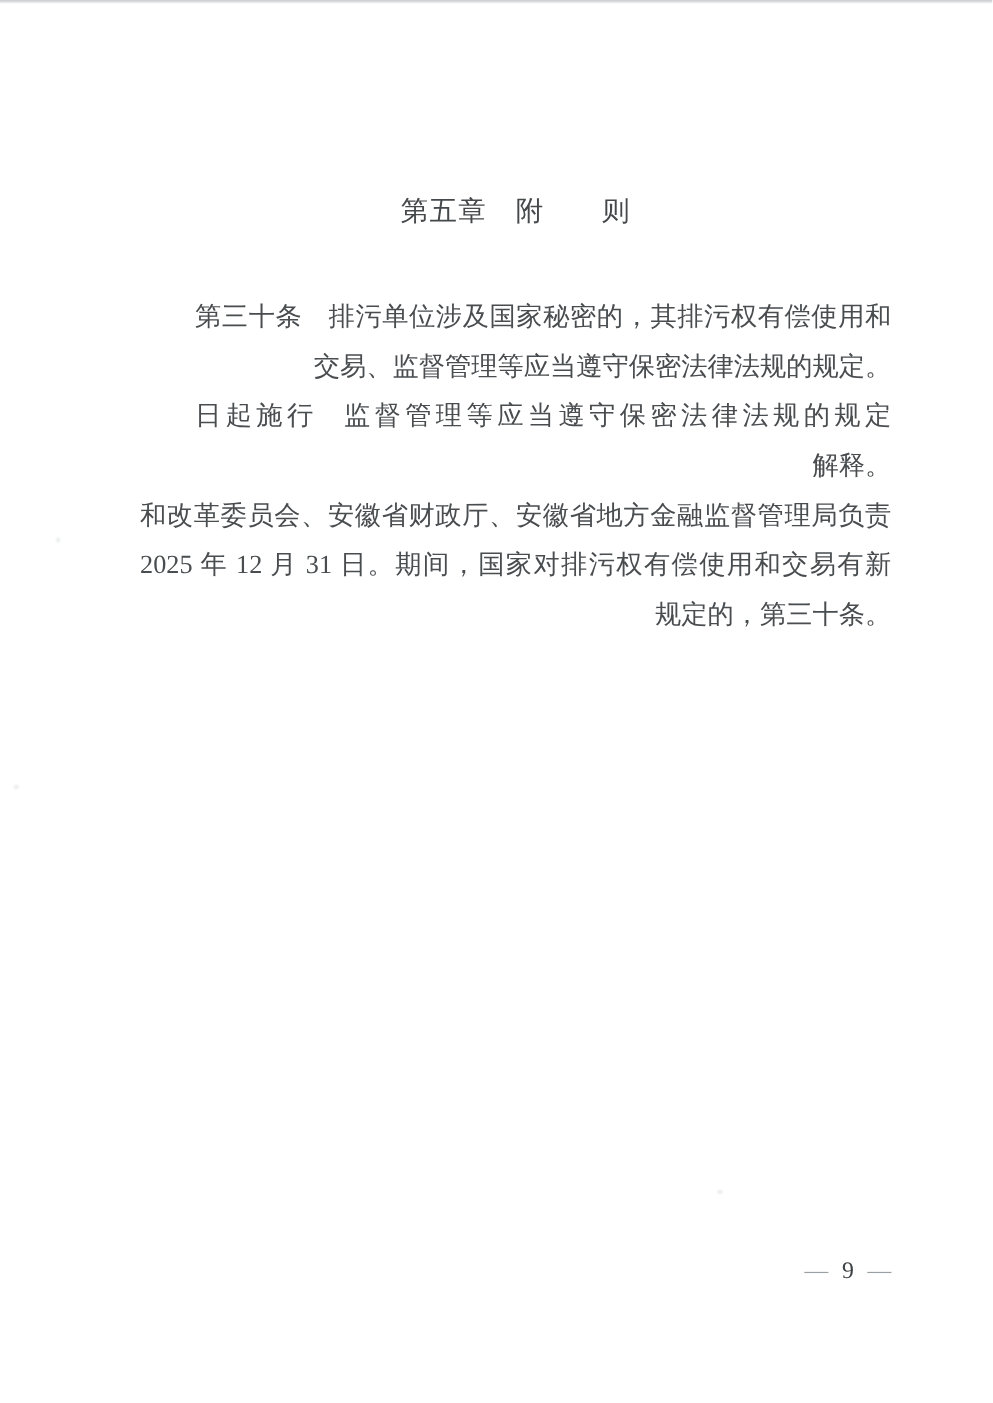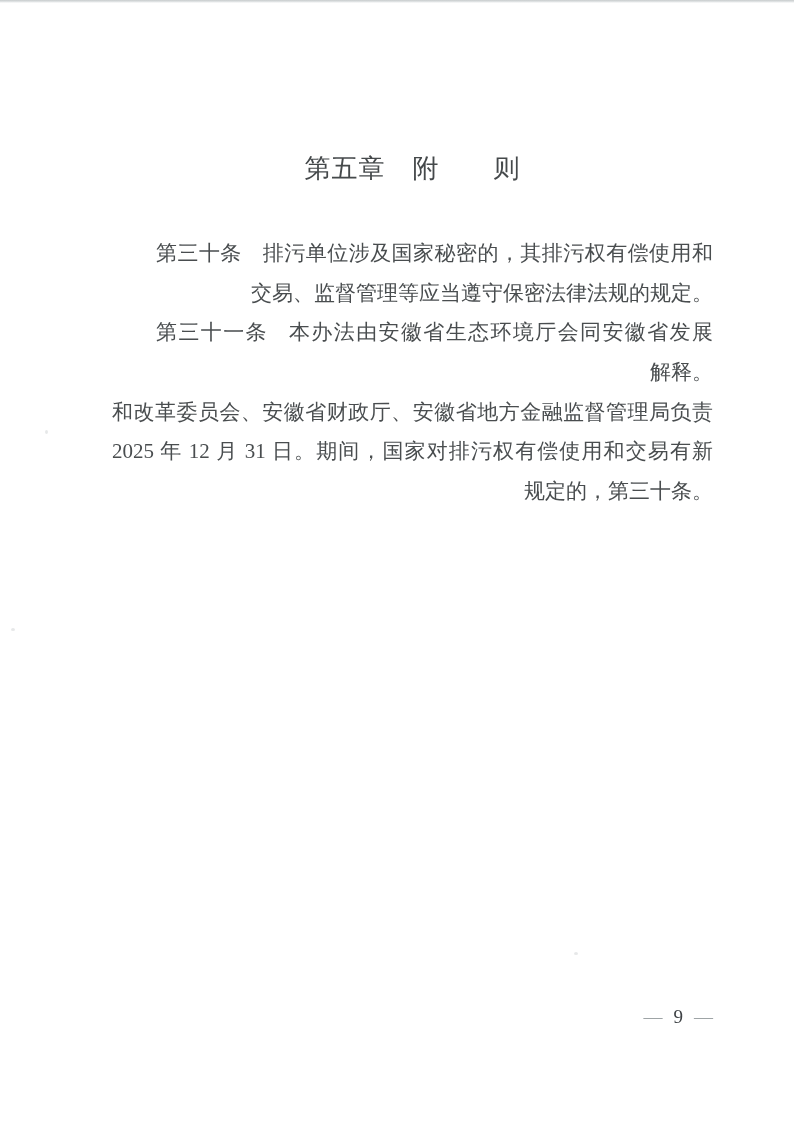--- a/index.html
+++ b/index.html
@@ -22,21 +22,21 @@
     width: 794px;
     height: 3px;
     background: linear-gradient(to bottom, #c7cbcc 0%, #e3e6e7 60%, rgba(255,255,255,0) 100%);
   }
   .chapter-heading {
     position: absolute;
     top: 153px;
     left: 112px;
     width: 601px;
     text-align: center;
-    font-size: 26px;
+    font-size: 22px;
     line-height: 32px;
     letter-spacing: 1px;
     color: #45494b;
     white-space: pre;
   }
   .text-block {
     position: absolute;
     top: 234px;
     left: 112px;
     width: 601px;
@@ -102,21 +102,21 @@
 <div class="chapter-heading">第五章　附　　则</div>
 
 <div class="text-block">
 
   <p class="para">
     <span class="line indent justify"><span class="art-label">第三十条</span><span>排污单位涉及国家秘密的，其排污权有偿使用和</span></span>
     <span class="line"><span>交易、监督管理等应当遵守保密法律法规的规定。</span></span>
   </p>
 
   <p class="para">
-    <span class="line indent justify"><span class="art-label">第三十一条</span><span>本办法由安徽省生态环境厅会同安徽省发展</span></span>
+    <span class="line indent justify"><span class="art-label">日起施行</span><span>监督管理等应当遵守保密法律法规的规定</span></span>
     <span class="line"><span>解释。</span></span>
     <span class="line justify"><span>和改革委员会、安徽省财政厅、安徽省地方金融监督管理局负责</span></span>
   </p>
 
   <p class="para">
     <span class="line justify"><span>2025 年 12 月 31 日。期间，国家对排污权有偿使用和交易有新</span></span>
     <span class="line"><span>规定的，第三十条。</span></span>
   </p>
 
 </div>

